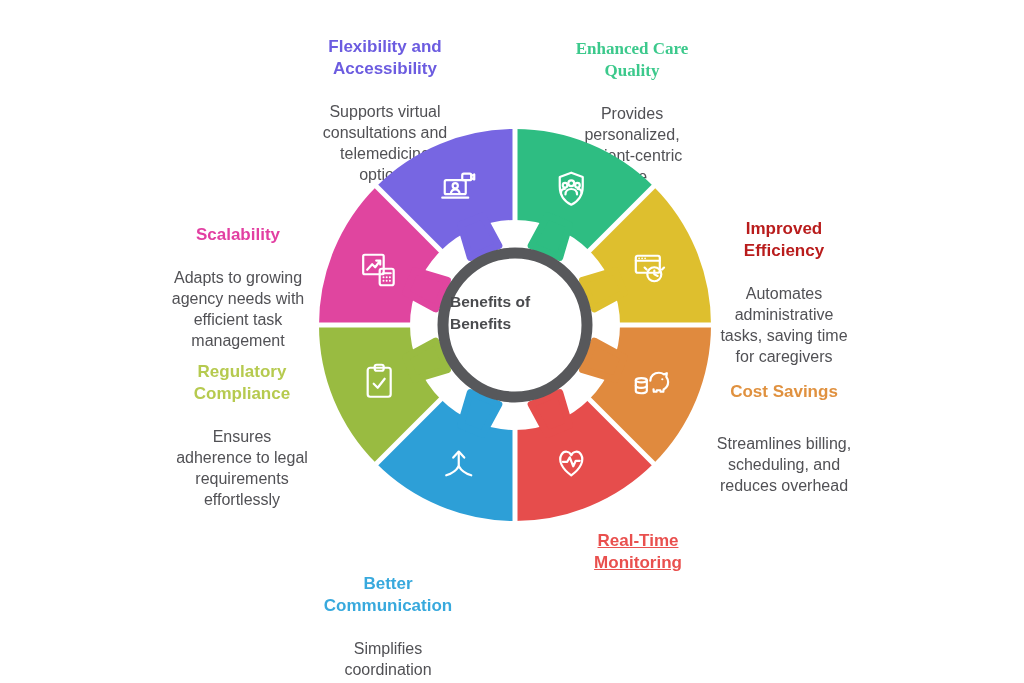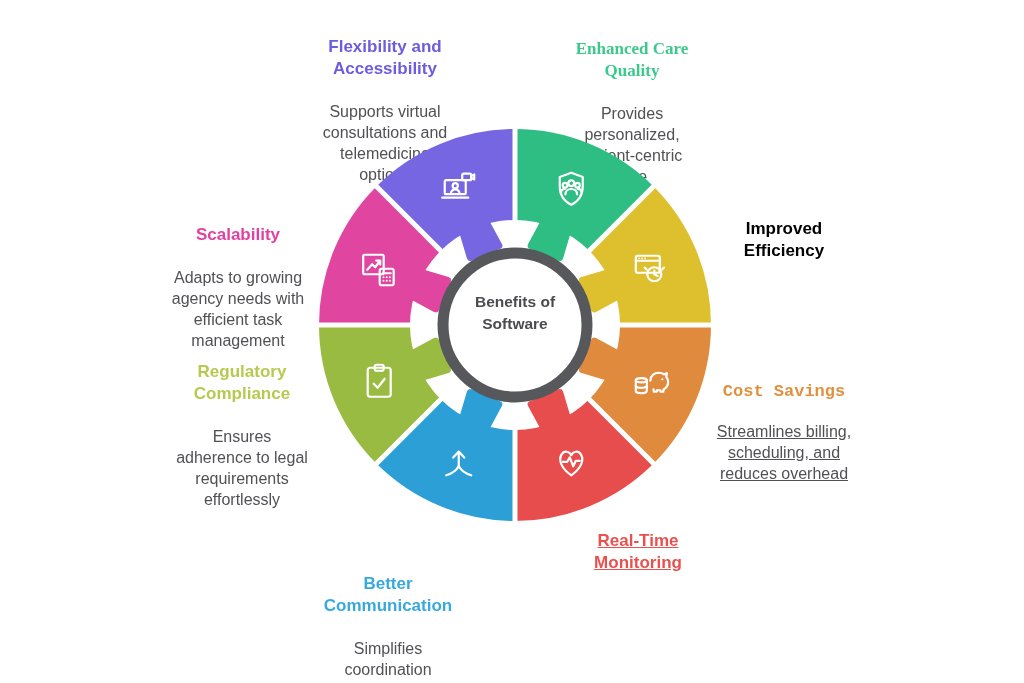--- a/index.html
+++ b/index.html
@@ -7,51 +7,55 @@
     position:relative;width:1024px;height:683px;background:#ffffff;overflow:hidden;
     font-family:"Liberation Sans",sans-serif;
   }
   .callout{position:absolute;text-align:center;white-space:pre-line;}
   .callout-title{font-size:17px;font-weight:700;line-height:22px;}
   .callout-body{font-size:16px;font-weight:400;line-height:21px;color:#515155;margin-top:3px;}
   
   .pos-0{left:532px;top:20px;width:200px;}   
   .pos-1{left:684px;top:200px;width:200px;}  
   .pos-2{left:684px;top:363px;width:200px;}  
-  .pos-2 .callout-body{margin-top:0;text-decoration:underline;}
+  .pos-2 .callout-body{margin-top:12px;}
   .pos-3{left:538px;top:512px;width:200px;}  
   .pos-4{left:288px;top:511px;width:200px;}  
   .pos-5{left:142px;top:343px;width:200px;}  
   .pos-6{left:138px;top:206px;width:200px;}  
   .pos-7{left:285px;top:18px;width:200px;}   
   #wheel-wrap{position:absolute;left:315px;top:125px;width:400px;height:400px;}
   #center-label{
-    position:absolute;left:450px;top:291px;width:130px;text-align:center;
+    position:absolute;left:450px;top:291px;width:130px;text-align:left;
     font-size:15.5px;font-weight:700;line-height:22px;color:#4a4b4e;
   }
 </style>
 </head>
 <body>
 
 <div id="canvas">
 
   <div class="callout pos-0">
     <div class="callout-title" style="color: rgb(60, 201, 140); font-family: Liberation Serif, serif;">Enhanced Care
 Quality</div>
     <div class="callout-body">Provides
 personalized,
 patient-centric
 time</div>
   </div>
   <div class="callout pos-1">
-    <div class="callout-title" style="color: #000000;">Improved
+    <div class="callout-title" style="color: #b91c1c;">Improved
 Efficiency</div>
+    <div class="callout-body">Automates
+administrative
+tasks, saving time
+for caregivers</div>
   </div>
   <div class="callout pos-2">
-    <div class="callout-title" style="color: rgb(224, 145, 63); font-family: Liberation Mono, monospace;">Cost Savings</div>
+    <div class="callout-title" style="color: rgb(224, 145, 63);">Cost Savings</div>
     <div class="callout-body">Streamlines billing,
 scheduling, and
 reduces overhead</div>
   </div>
   <div class="callout pos-3">
     <div class="callout-title" style="color: rgb(233, 80, 78); text-decoration: underline;">Real-Time
 Monitoring</div>
   </div>
   <div class="callout pos-4">
     <div class="callout-title" style="color: rgb(56, 169, 221); margin-top: 44px;">Better
@@ -175,16 +179,16 @@
           <path d="M14 26.8 C14.4 23.4 16.6 22.2 18.5 22.2 C20.4 22.2 22.6 23.4 23 26.8"></path>
           <rect x="25.5" y="6.5" width="9" height="6.5" rx="1.5"></rect>
           <path d="M34.5 8.7 L37.5 7.2 V12.3 L34.5 10.8"></path>
         </g>
         <circle cx="200" cy="200" r="72" fill="#ffffff" stroke="#57585b" stroke-width="11"></circle>
       </svg>
   </div>
 
   <div id="center-label" style="color: rgb(74, 75, 78);">
     <div>Benefits of</div>
-    <div>Software</div>
+    <div>Benefits</div>
   </div>
 
 </div>
 
 </body></html>

